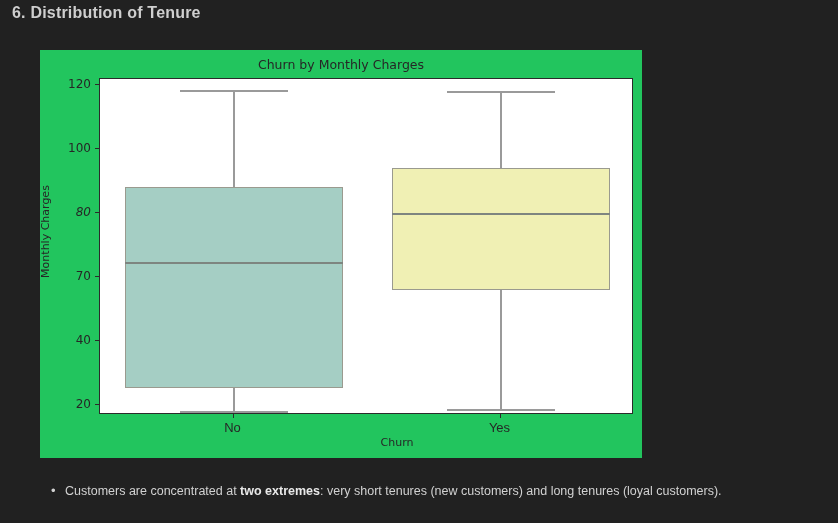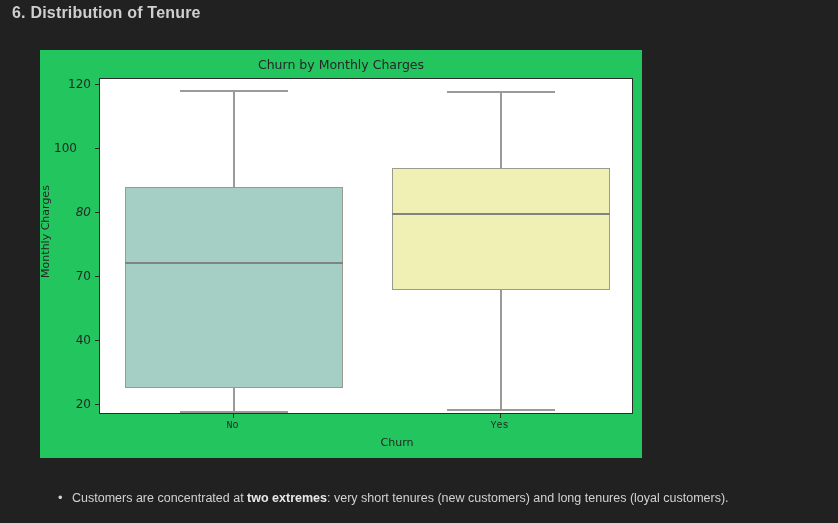--- a/index.html
+++ b/index.html
@@ -104,23 +104,23 @@
     position: absolute;
     left: 55px;
     width: 4px;
     height: 1px;
     background: #2b2b2b;
   }
 
   
   .xtick {
     position: absolute;
-    font-size: 10px;
-    color: #262626;
-    font-family: Liberation Mono, monospace;
+    font-size: 13px;
+    color: #262626;
+    font-family: Liberation Sans, sans-serif;
     transform: translateX(-50%);
     top: 370px;
     white-space: nowrap;
   }
   .xtick-mark {
     position: absolute;
     top: 364px;
     width: 1px;
     height: 4px;
     background: #2b2b2b;
@@ -146,21 +146,21 @@
     position: absolute;
     height: 2px;
     background: #9a9a9a;
   }
 
   
   #bullet-list {
     position: absolute;
     left: 28px;
     top: 476px;
-    margin: 12px;
+    margin: 5px;
     padding: 0 0 0 18px;
     list-style: none;
     color: #d2d2d2;
     font-size: 12.5px;
     line-height: 20px;
   }
   #bullet-list li {
     position: relative;
     padding-left: 14px;
     white-space: nowrap;
@@ -208,21 +208,21 @@
 
   <div id="ytick-host">
       <div class="ytick" style="top: 354.4px;">20</div>
       <div class="ytick-mark" style="top: 354.4px;"></div>
       <div class="ytick" style="top: 290.4px;">40</div>
       <div class="ytick-mark" style="top: 290.4px;"></div>
       <div class="ytick" style="top: 226.4px;">70</div>
       <div class="ytick-mark" style="top: 226.4px;"></div>
       <div class="ytick" style="top: 162.4px; font-style: italic;">80</div>
       <div class="ytick-mark" style="top: 162.4px;"></div>
-      <div class="ytick" style="top: 98.4px; text-align: center;">100</div>
+      <div class="ytick" style="top: 98.4px;">100</div>
       <div class="ytick-mark" style="top: 98.4px;"></div>
       <div class="ytick" style="top: 34.4px;">120</div>
       <div class="ytick-mark" style="top: 34.4px;"></div>
     </div>
   <div id="xtick-host">
       <div class="xtick" style="left: 192.5px;">No</div>
       <div class="xtick-mark" style="left: 192.5px;"></div>
       <div class="xtick" style="left: 459.5px;">Yes</div>
       <div class="xtick-mark" style="left: 459.5px;"></div>
     </div>

